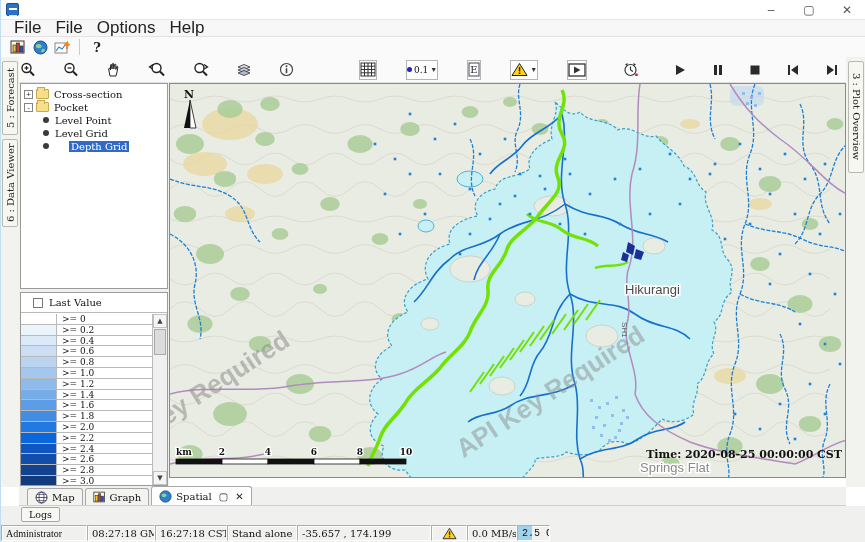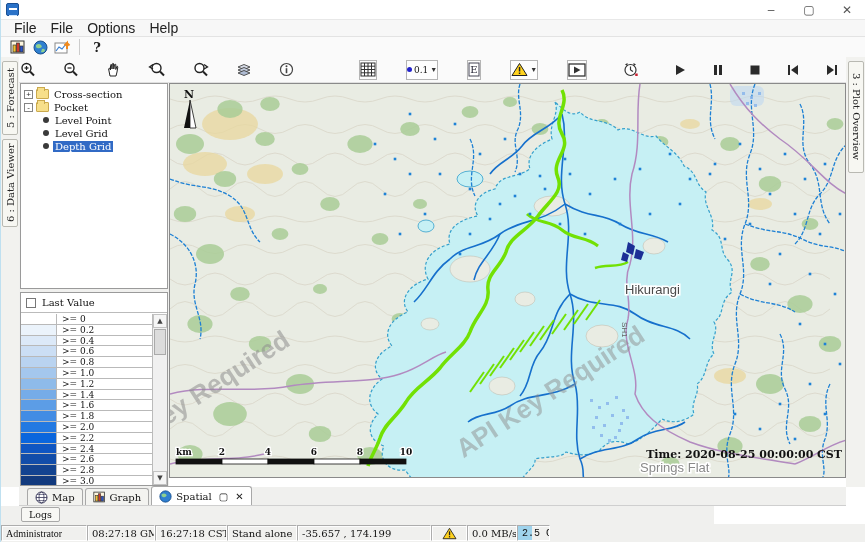--- a/index.html
+++ b/index.html
@@ -10,21 +10,21 @@
   
   .title-bar { left:0; top:0; width:865px; height:20px; background:#fff; display:flex; align-items:center; padding-left:5px; border-bottom:1px solid #e8e8e8; }
   .app-icon { width:13px; height:13px; background:#2a72c8; border:1px solid #1a4f93; border-radius:2px; margin-right:5px; position:relative; }
   .app-icon::after { content:""; position:absolute; left:2px; top:4px; width:8px; height:5px; border-top:2px solid #fff; border-bottom:1px solid #cfe6ff; }
   .title-text { font-size:12px; color:#1a1a1a; }
   .win-btns { margin-left:auto; display:flex; }
   .win-btn { width:38px; height:19px; display:flex; align-items:center; justify-content:center; color:#555; font-size:12px; }
 
   
   .menu-bar { left:0; top:20px; width:865px; height:17px; background:#f7f7f7; display:flex; align-items:center; padding-left:6px; border-bottom:1px solid #e3e3e3; }
-  .menu-item { font-size:14px; color:#222; padding:0 7px; }
+  .menu-item { font-size:17px; color:#222; padding:0 7px; }
 
   
   .toolbar1 { left:0; top:37px; width:865px; height:21px; background:#fafafa; display:flex; align-items:center; padding-left:6px; border-bottom:1px solid #ececec; }
   .tb-btn { width:22px; height:18px; display:flex; align-items:center; justify-content:center; }
   .tb-sep { width:1px; height:16px; background:#ccc; margin:0 6px; }
   .help-q { font-size:13px; font-weight:bold; color:#222; font-family:"DejaVu Serif", serif; }
 
   
   .toolbar2 { left:18px; top:57px; width:827px; height:26px; background:#fafafa; display:flex; align-items:center; border-bottom:1px solid #e0e0e0;gap:25px; }
   .tb2-btn { width:20px; height:20px; display:flex; align-items:center; justify-content:center; margin:0 1px; }
@@ -52,24 +52,24 @@
   
   .left-panel { left:18px; top:83px; width:150px; height:404px; background:#f0f0ee; }
   .tree-box { position:absolute; left:1px; top:0; width:148px; height:206px; background:#fff; border:1px solid #9a9a9a; overflow:hidden;
               font-family:"DejaVu Serif", serif; font-size:10px; padding-top:4px; }
   .tree-row { display:flex; align-items:center; height:12px; margin-bottom:1px; white-space:nowrap; }
   .expander { width:9px; height:9px; border:1px solid #848484; background:#fff; font-size:8px; line-height:7px; text-align:center; margin-left:3px; color:#333; font-family:"Liberation Sans",sans-serif; }
   .folder { width:13px; height:10px; background:#f7df8a; border:1px solid #caa94e; border-radius:1px; margin:0 3px; position:relative; }
   .folder::before { content:""; position:absolute; left:0; top:-3px; width:6px; height:3px; background:#f7df8a; border:1px solid #caa94e; border-bottom:none; }
   .bullet { width:6px; height:6px; border-radius:50%; background:#3a3a3a; margin:0 4px 0 22px; }
   .tree-label { color:#111; padding:0 2px; }
-  .tree-label.selected { background:#316ac5; color:#fff; }
+  .tree-label.selected { background:#316ac5; color:#fff;margin-left:16px; }
 
   .legend-box { position:absolute; left:1px; top:209px; width:148px; height:194px; background:#fff; border:1px solid #9a9a9a; font-family:"DejaVu Serif", serif; }
-  .legend-head { height:20px; border-bottom:1px solid #bbb; display:flex; align-items:center; padding-left:5px; }
+  .legend-head { height:20px; border-bottom:1px solid #bbb; display:flex; align-items:center; padding-left:12px; }
   .cbx { width:10px; height:10px; border:1px solid #777; background:#fff; margin-right:6px; }
   .legend-head-label { font-size:10px; color:#111; }
   .legend-list { position:absolute; left:0; top:21px; right:15px; bottom:0; overflow:hidden; }
   .legend-row { display:flex; height:10.8px; border-bottom:1px solid #b9b9b9; }
   .legend-swatch { width:36px; border-right:1px solid #b9b9b9; }
   .legend-label { flex:1; font-size:9px; color:#111; padding-left:5px; line-height:10px; background:#fff; }
   .legend-scroll { position:absolute; right:0; top:21px; width:15px; bottom:0; background:#f0f0f0; border-left:1px solid #bbb; }
   .scroll-btn { height:14px; display:flex; align-items:center; justify-content:center; font-size:7px; color:#444; border:1px solid #c2c2c2; background:#f5f5f5; }
   .scroll-btn.bottom { position:absolute; bottom:0; left:0; right:0; }
   .scroll-thumb { position:absolute; top:15px; left:1px; width:12px; height:26px; background:#dcdcdc; border:1px solid #aaa; }
@@ -77,21 +77,21 @@
   
   .map-wrap { left:168px; top:83px; width:677px; height:395px; border:1px solid #8a8a8a; background:#e9ece3; overflow:hidden; }
 
   
   .bottom-tabs { left:18px; top:487px; width:827px; height:19px; background:#f0f0ee; display:flex; align-items:flex-end; padding-left:8px; border-bottom:1px solid #cfcfcf; }
   .b-tab { display:flex; align-items:center; gap:4px; border:1px solid #a8a8a8; border-bottom:none; border-radius:3px 3px 0 0; background:#f3f3f0;
            height:17px; padding:0 7px; margin-right:2px; font-family:"DejaVu Serif", serif; font-size:10px; color:#111; }
   .b-tab.active { background:#fff; height:19px; }
   .tab-ctl { font-size:10px; color:#222; margin-left:3px; font-family:"Liberation Sans",sans-serif; }
 
-  .logs-row { left:0; top:506px; width:713px; height:18px; background:#f0f0ee; }
+  .logs-row { left:0; top:506px; width:865px; height:18px; background:#f0f0ee; }
   .logs-btn { position:absolute; left:20px; top:1px; height:15px; padding:0 7px; border:1px solid #a8a8a8; border-radius:2px; background:#f7f7f4;
               font-family:"DejaVu Serif", serif; font-size:9.5px; color:#111; display:flex; align-items:center; }
 
   
   .status-bar { left:0; top:524px; width:865px; height:18px; background:#f0f0ee; display:flex; }
   .st-cell { border:1px solid #adadad; border-right-color:#fff; border-bottom-color:#fff; box-shadow:inset 1px 1px 0 #fdfdfd;
              height:16px; margin-top:1px; font-family:"DejaVu Serif", serif; font-size:10px; color:#111;
              display:flex; align-items:center; padding:0 4px; white-space:nowrap; overflow:hidden; }
   .mem-cell { position:relative; }
   .mem-fill { position:absolute; left:0; top:0; bottom:0; width:45%; background:#9fd3ec; }

